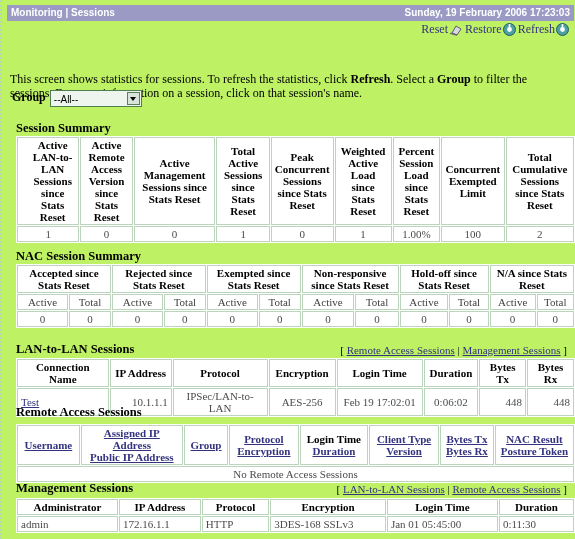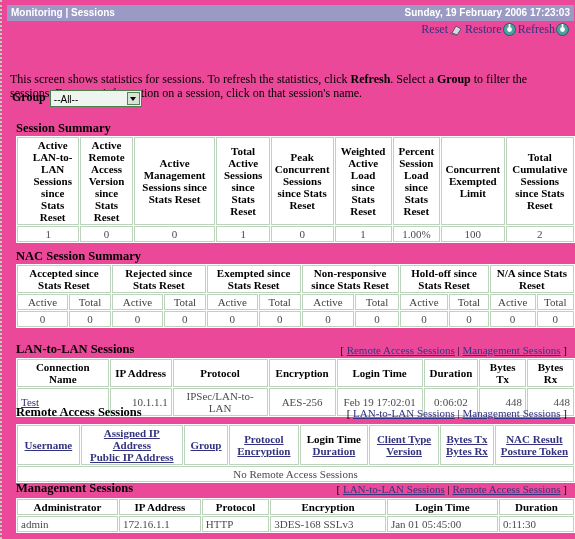--- a/index.html
+++ b/index.html
@@ -15,21 +15,21 @@
     color: #000000;
     overflow: hidden;
     position: relative;
   }
   .page {
     position: relative;
     width: 575px;
     height: 539px;
     box-sizing: border-box;
     border-left: 2px dotted #b9d6b9;
-    background: #ec4899;
+    background: #bef264;
   }
 
   
   .titlebar {
     position: absolute;
     left: 5px;
     top: 5px;
     width: 567px;
     height: 16px;
     background: #9a9ac4;
@@ -287,25 +287,20 @@
       <td class="cen gray">AES-256</td>
       <td class="cen gray">Feb 19 17:02:01</td>
       <td class="cen gray">0:06:02</td>
       <td class="rgt gray">448</td>
       <td class="rgt gray">448</td>
     </tr>
   </tbody>
     </table>
 
   <div class="sechead" style="left:14px; top:405px;">Remote Access Sessions</div>
-  <div class="seclinks" style="right:8px; top:407px;"><span>[</span>
-    <a href="#">LAN-to-LAN Sessions</a>
-    <span>|</span>
-    <a href="#">Management Sessions</a>
-    <span>]</span></div>
   <table class="grid" id="tbl-remote" style="left:14px; top:424px;">
     <tbody>
         <tr>
       <th style="width:57px;">
         <a href="#" class="hdrlink">Username</a>
       </th>
       <th style="width:110px;">
         <a href="#" class="hdrlink">Assigned IP Address</a><br>
         <a href="#" class="hdrlink">Public IP Address</a>
       </th>

